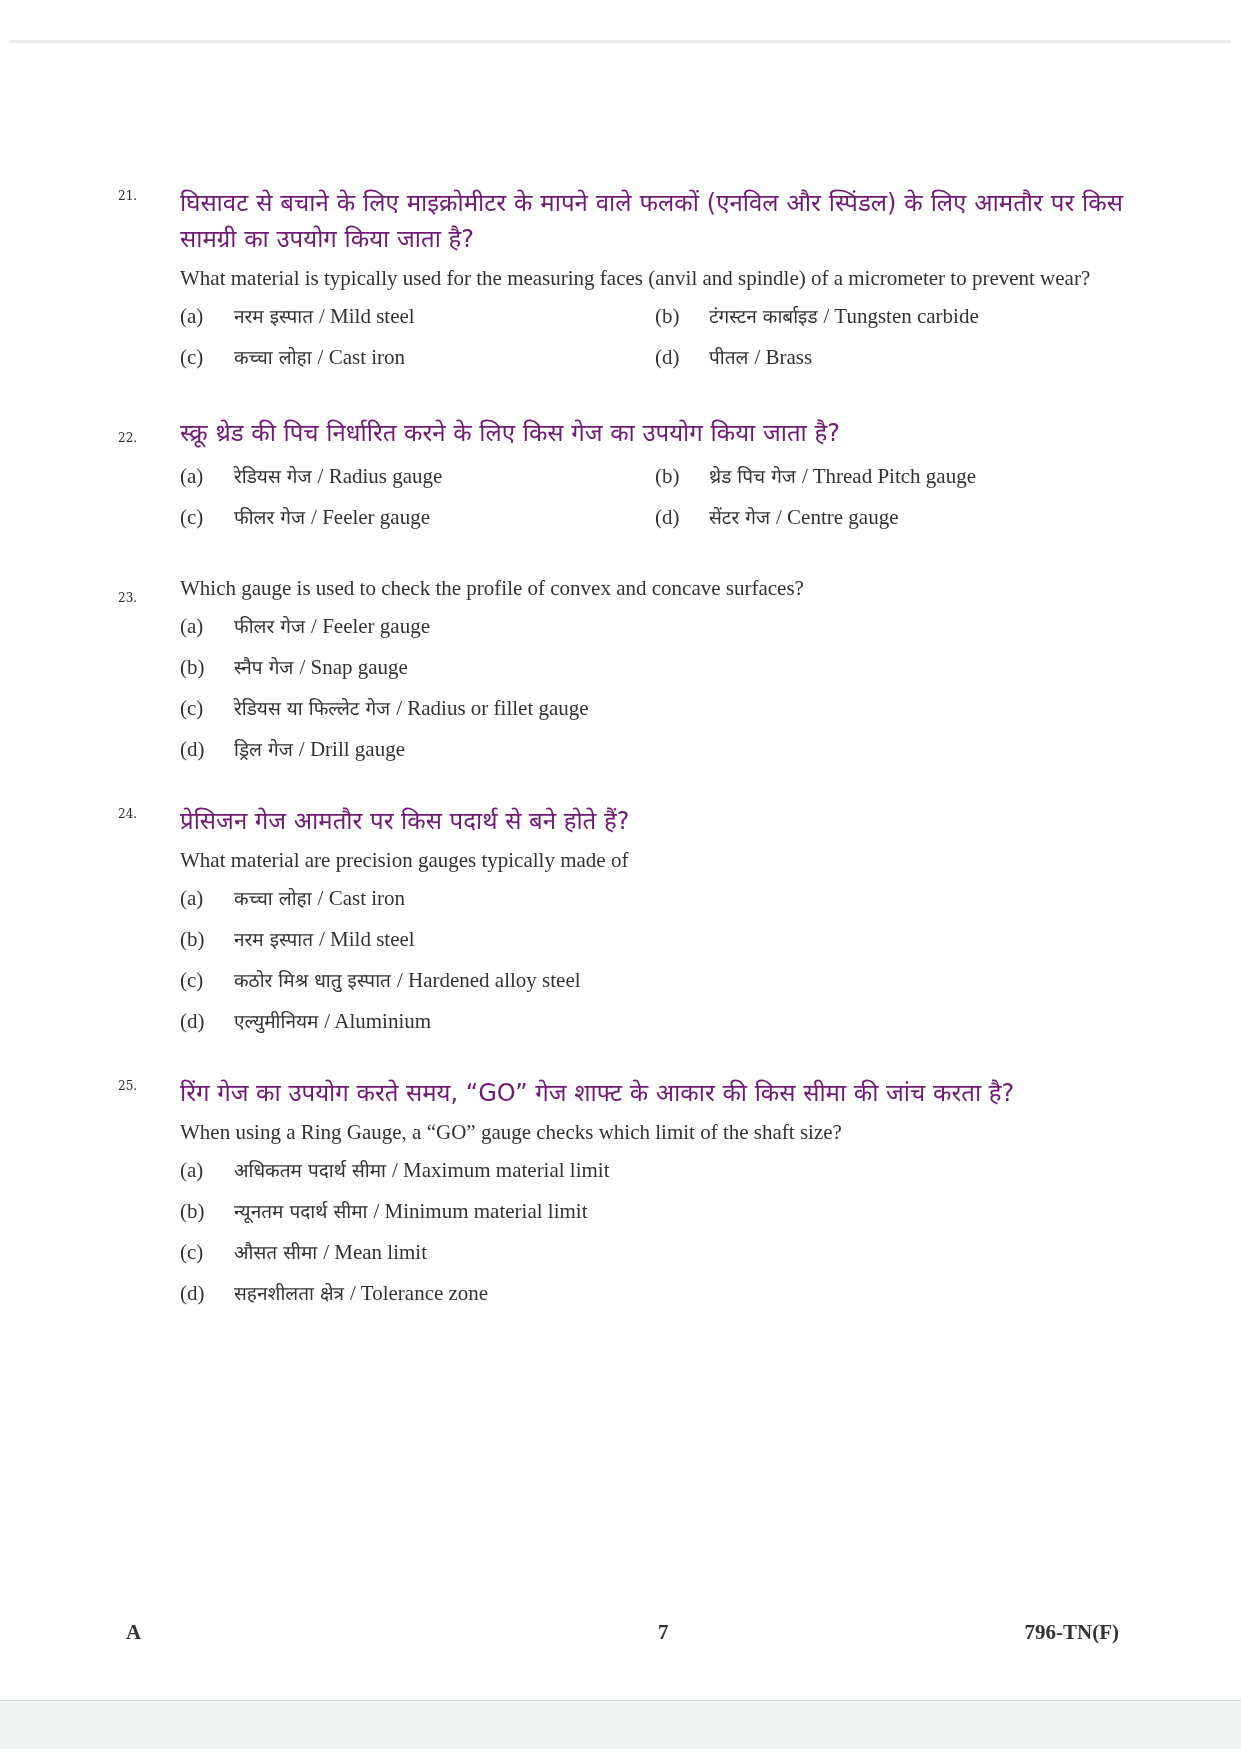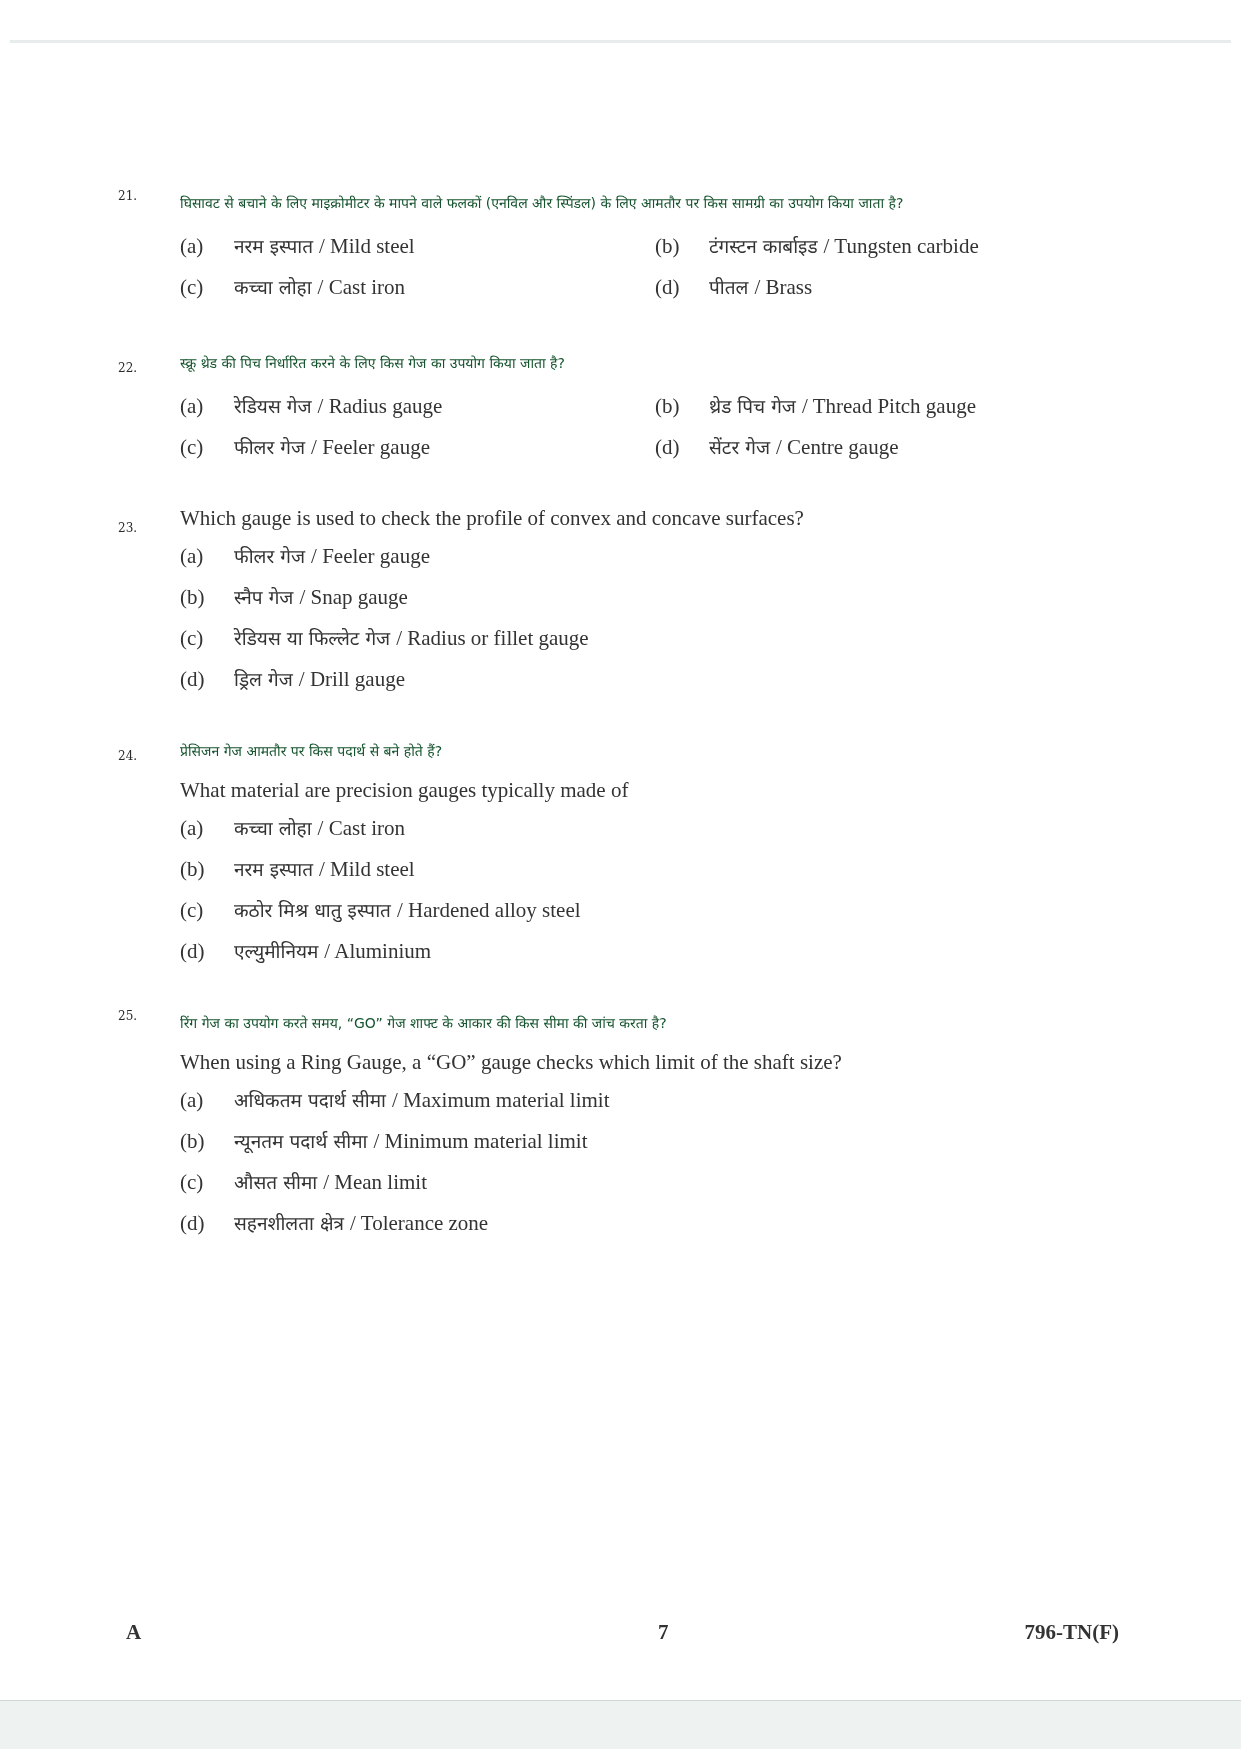--- a/index.html
+++ b/index.html
@@ -4,21 +4,21 @@
 <style>
   html, body { margin:0; padding:0; }
   body { width:1241px; height:1755px; background:#ffffff; position:relative; overflow:hidden;
          font-family:"DejaVu Serif","Liberation Serif",serif; color:#2a2a2a; }
   .top-edge { position:absolute; left:10px; right:10px; top:40px; height:3px; background:#e8ecec; }
   .bottom-band { position:absolute; left:0; right:0; top:1700px; height:48px; background:#eef3f2; border-top:1px solid #cfd8d6; }
   .page { position:absolute; left:118px; top:185px; width:1005px; }
   .q { position:relative; margin-bottom:26px; }
   .qnum { position:absolute; left:0; top:0; font-size:12px; }
   .qbody { margin-left:62px; }
-  .hi { font-family:"DejaVu Sans",sans-serif; font-size:14px; line-height:36px; text-align:justify; color:#14532d;}
+  .hi { font-family:"DejaVu Sans",sans-serif; font-size:24px; line-height:36px; text-align:justify; color:#701a75;}
   .en { font-family:"Liberation Serif",serif; font-size:21px; line-height:26px; margin-top:8px; text-align:justify; color:#333; }
   .opts { margin-top:12px; }
   .opt { display:flex; align-items:baseline; height:41px; font-size:21px; font-family:"Liberation Serif",serif; color:#333;}
   .opt .lab { width:54px; }
   .opt .hin { font-family:"DejaVu Sans",sans-serif; font-size:19px; margin-right:6px;}
   .grid2 { display:grid; grid-template-columns:475px 480px; }
   .footer { position:absolute; top:1620px; left:118px; width:1005px; font-family:"Liberation Serif",serif; font-weight:bold; font-size:21px; color:#333; }
   .footer .l { position:absolute; left:8px; }
   .footer .c { position:absolute; left:540px; }
   .footer .r { position:absolute; right:4px; }
@@ -27,20 +27,21 @@
 <body>
 
 <div class="top-edge"></div>
 
 <div class="page">
 
   <div class="q" style="margin-bottom:30px">
     <div class="qnum" style="top:4px">21.</div>
     <div class="qbody">
       <div class="hi">घिसावट से बचाने के लिए माइक्रोमीटर के मापने वाले फलकों (एनविल और स्पिंडल) के लिए आमतौर पर किस सामग्री का उपयोग किया जाता है?</div>
+      <div class="en">What material is typically used for the measuring faces (anvil and spindle) of a micrometer to prevent wear?</div>
       <div class="opts grid2">
         <div class="opt">
             <span class="lab">(a)</span>
             <span class="hin">नरम इस्पात</span>
             <span>/ Mild steel</span>
           </div>
         <div class="opt">
             <span class="lab">(b)</span>
             <span class="hin">टंगस्टन कार्बाइड</span>
             <span>/ Tungsten carbide</span>
@@ -111,21 +112,21 @@
         <div class="opt">
             <span class="lab">(d)</span>
             <span class="hin">ड्रिल गेज</span>
             <span>/ Drill gauge</span>
           </div>
       </div>
     </div>
   </div>
 
   <div class="q">
-    <div class="qnum" style="top:16px">24.</div>
+    <div class="qnum" style="top:4px">24.</div>
     <div class="qbody">
       <div class="hi">प्रेसिजन गेज आमतौर पर किस पदार्थ से बने होते हैं?</div>
       <div class="en">What material are precision gauges typically made of</div>
       <div class="opts">
         <div class="opt">
             <span class="lab">(a)</span>
             <span class="hin">कच्चा लोहा</span>
             <span>/ Cast iron</span>
           </div>
         <div class="opt">

